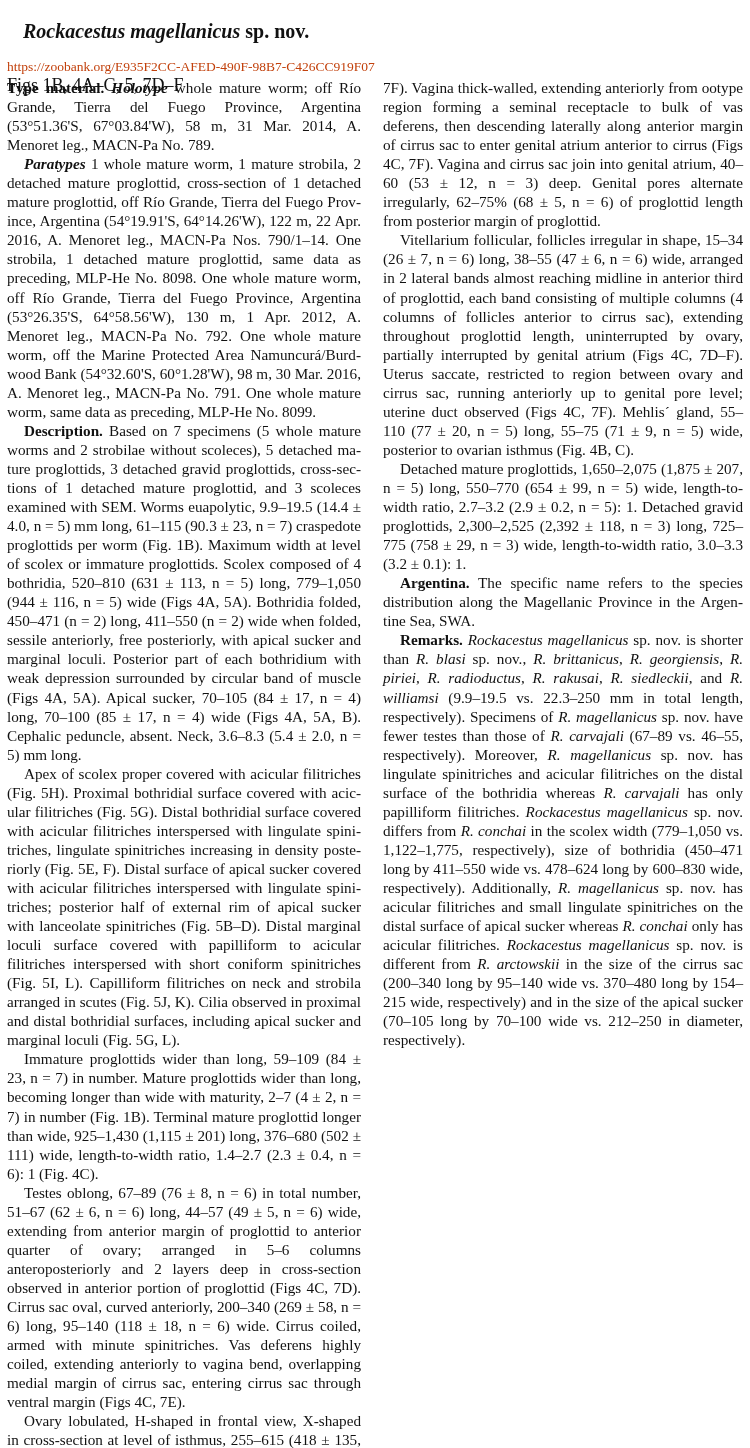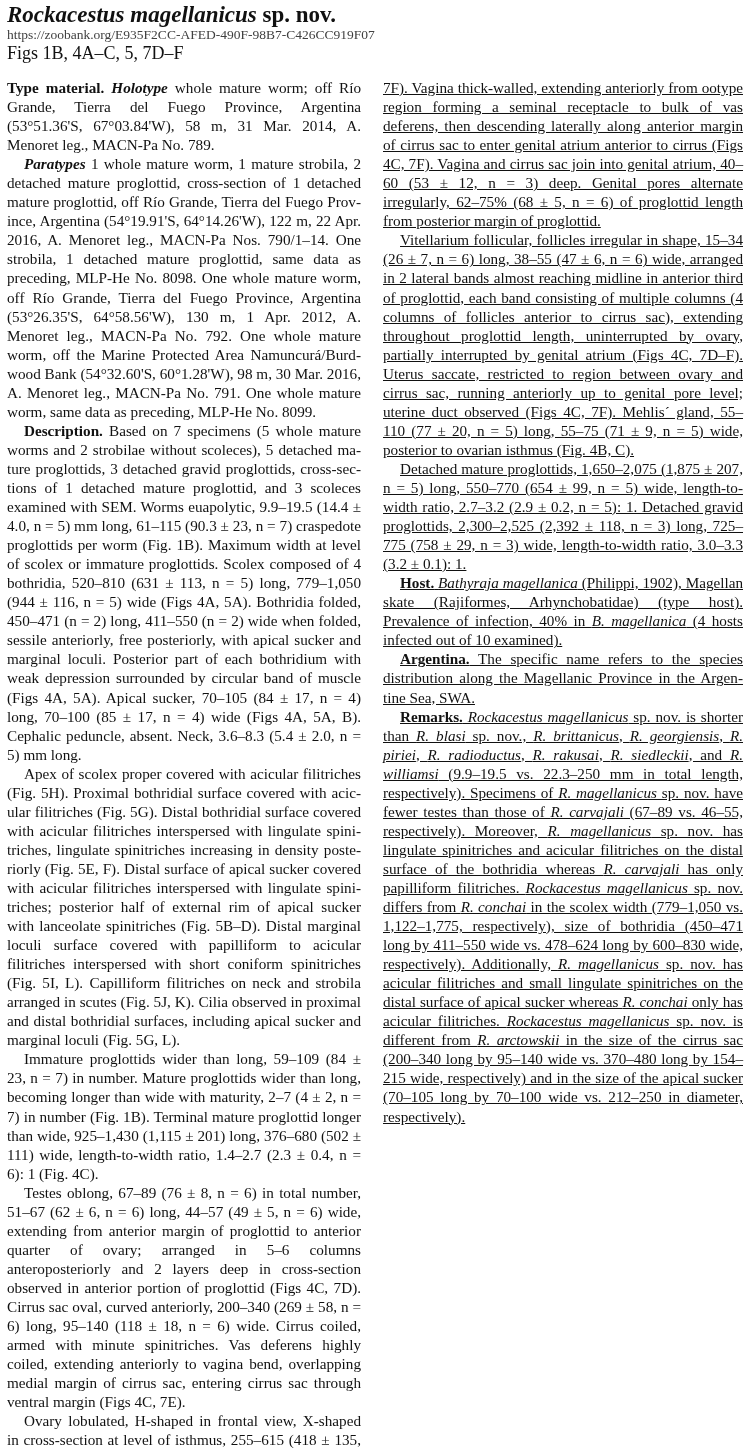--- a/index.html
+++ b/index.html
@@ -2,31 +2,31 @@
 <html><head>
 <meta charset="utf-8">
 <style>
   html, body { margin: 0; padding: 0; background: #ffffff; }
   body {
     width: 750px; height: 1448px; position: relative; overflow: hidden;
     font-family: "Liberation Serif", "DejaVu Serif", serif;
     color: #111111;
   }
   .header { position: absolute; left: 7px; top: 4px; width: 700px; }
-  .title { font-size: 23px; font-weight: bold; line-height: 22px; margin: 0; }
+  .title { font-size: 20px; font-weight: bold; line-height: 22px; margin: 16px; }
   .title i { font-weight: bold; }
-  .link { font-size: 13.5px; line-height: 18px; color: #404040; text-decoration: none; display: block; }
+  .link { font-size: 13.5px; line-height: 18px; color: #c2410c; text-decoration: none; display: block; }
   .figs { font-size: 18px; line-height: 19px; }
   .col {
     position: absolute; top: 78px; width: 354px;
     font-size: 15.2px; line-height: 19.05px; text-align: justify;
     hyphens: manual;
   }
   .col.left { left: 7px; }
-  .col.right { left: 383px; width: 360px; text-decoration: underline; }
+  .col.right { left: 383px; width: 360px; }
   .col p { margin: 0; text-indent: 0; }
   .col p.ind { text-indent: 17px; }
   .col p + p { margin-top: 0; }
   b { font-weight: bold; }
 </style>
 </head>
 <body>
 
 <div class="header">
   <h1 class="title"><i>Rockacestus magellanicus</i><span> sp. nov.</span></h1>
@@ -41,16 +41,15 @@
   <p class="ind">Apex of scolex proper covered with acicular filitriches (Fig. 5H). Proximal bothridial surface covered with acic­ular filitriches (Fig. 5G). Distal bothridial surface covered with acicular filitriches interspersed with lingulate spini­triches, lingulate spinitriches increasing in density poste­riorly (Fig. 5E, F). Distal surface of apical sucker covered with acicular filitriches interspersed with lingulate spini­triches; posterior half of external rim of apical sucker with lanceolate spinitriches (Fig. 5B–D). Distal marginal loc­uli surface covered with papilliform to acicular filitriches interspersed with short coniform spinitriches (Fig. 5I, L). Capilliform filitriches on neck and strobila arranged in scutes (Fig. 5J, K). Cilia observed in proximal and distal bothridial surfaces, including apical sucker and marginal loculi (Fig. 5G, L).</p>
   <p class="ind">Immature proglottids wider than long, 59–109 (84 ± 23, n = 7) in number. Mature proglottids wider than long, be­coming longer than wide with maturity, 2–7 (4 ± 2, n = 7) in number (Fig. 1B). Terminal mature proglottid longer than wide, 925–1,430 (1,115 ± 201) long, 376–680 (502 ± 111) wide, length-to-width ratio, 1.4–2.7 (2.3 ± 0.4, n = 6): 1 (Fig. 4C).</p>
   <p class="ind">Testes oblong, 67–89 (76 ± 8, n = 6) in total number, 51–67 (62 ± 6, n = 6) long, 44–57 (49 ± 5, n = 6) wide, extend­ing from anterior margin of proglottid to anterior quarter of ovary; arranged in 5–6 columns anteroposteriorly and 2 layers deep in cross-section observed in anterior por­tion of proglottid (Figs 4C, 7D). Cirrus sac oval, curved anteriorly, 200–340 (269 ± 58, n = 6) long, 95–140 (118 ± 18, n = 6) wide. Cirrus coiled, armed with minute spini­triches. Vas deferens highly coiled, extending anteriorly to vagina bend, overlapping medial margin of cirrus sac, entering cirrus sac through ventral margin (Figs 4C, 7E).</p>
   <p class="ind">Ovary lobulated, H-shaped in frontal view, X-shaped in cross-section at level of isthmus, 255–615 (418 ± 135, n = 6) long, 163–375 (246 ± 75, n = 6) wide (Figs 4B, C,</p>
 </div>
 
 <div class="col right">
   <p>7F). Vagina thick-walled, extending anteriorly from oo­type region forming a seminal receptacle to bulk of vas deferens, then descending laterally along anterior mar­gin of cirrus sac to enter genital atrium anterior to cirrus (Figs 4C, 7F). Vagina and cirrus sac join into genital atri­um, 40–60 (53 ± 12, n = 3) deep. Genital pores alternate irregularly, 62–75% (68 ± 5, n = 6) of proglottid length from posterior margin of proglottid.</p>
   <p class="ind">Vitellarium follicular, follicles irregular in shape, 15–34 (26 ± 7, n = 6) long, 38–55 (47 ± 6, n = 6) wide, arranged in 2 lateral bands almost reaching midline in an­terior third of proglottid, each band consisting of multiple columns (4 columns of follicles anterior to cirrus sac), extending throughout proglottid length, uninterrupted by ovary, partially interrupted by genital atrium (Figs 4C, 7D–F). Uterus saccate, restricted to region between ovary and cirrus sac, running anteriorly up to genital pore lev­el; uterine duct observed (Figs 4C, 7F). Mehlis´ gland, 55–110 (77 ± 20, n = 5) long, 55–75 (71 ± 9, n = 5) wide, posterior to ovarian isthmus (Fig. 4B, C).</p>
   <p class="ind">Detached mature proglottids, 1,650–2,075 (1,875 ± 207, n = 5) long, 550–770 (654 ± 99, n = 5) wide, length-to-width ratio, 2.7–3.2 (2.9 ± 0.2, n = 5): 1. Detached gravid proglottids, 2,300–2,525 (2,392 ± 118, n = 3) long, 725–775 (758 ± 29, n = 3) wide, length-to-width ratio, 3.0–3.3 (3.2 ± 0.1): 1.</p>
-  <p class="ind"><b>Host.</b> <i>Bathyraja magellanica</i><span> (Philippi, 1902), Ma­gellan skate (Rajiformes, Arhynchobatidae) (type host). Prevalence of infection, 40% in </span><i>B. magellanica</i><span> (4 hosts infected out of 10 examined).</span></p>
   <p class="ind"><b>Argentina.</b><span> The specific name refers to the species distribution along the Magellanic Province in the Argen­tine Sea, SWA.</span></p>
   <p class="ind" id="remarks"><b>Remarks.</b><i> Rockacestus magellanicus</i><span> sp. nov. is short­er than </span><i>R. blasi</i><span> sp. nov., </span><i>R. brittanicus</i><span>, </span><i>R. georgiensis</i><span>, </span><i>R. piriei</i><span>, </span><i>R. radioductus</i><span>, </span><i>R. rakusai</i><span>, </span><i>R. siedleckii</i><span>, and </span><i>R. williamsi</i><span> (9.9–19.5 vs. 22.3–250 mm in total length, respectively). Specimens of </span><i>R. magellanicus</i><span> sp. nov. have fewer testes than those of </span><i>R. carvajali</i><span> (67–89 vs. 46–55, respectively). Moreover, </span><i>R. magellanicus</i><span> sp. nov. has lingulate spinitriches and acicular filitriches on the distal surface of the bothridia whereas </span><i>R. carvajali</i><span> has only papilliform filitriches. </span><i>Rockacestus magellani­cus</i><span> sp. nov. differs from </span><i>R. conchai</i><span> in the scolex width (779–1,050 vs. 1,122–1,775, respectively), size of both­ridia (450–471 long by 411–550 wide vs. 478–624 long by 600–830 wide, respectively). Additionally, </span><i>R. magel­lanicus</i><span> sp. nov. has acicular filitriches and small lingulate spinitriches on the distal surface of apical sucker whereas </span><i>R. conchai</i><span> only has acicular filitriches. </span><i>Rockacestus mag­ellanicus</i><span> sp. nov. is different from </span><i>R. arctowskii</i><span> in the size of the cirrus sac (200–340 long by 95–140 wide vs. 370–480 long by 154–215 wide, respectively) and in the size of the apical sucker (70–105 long by 70–100 wide vs. 212–250 in diameter, respectively).</span></p>
 </div>
 
 </body></html>

